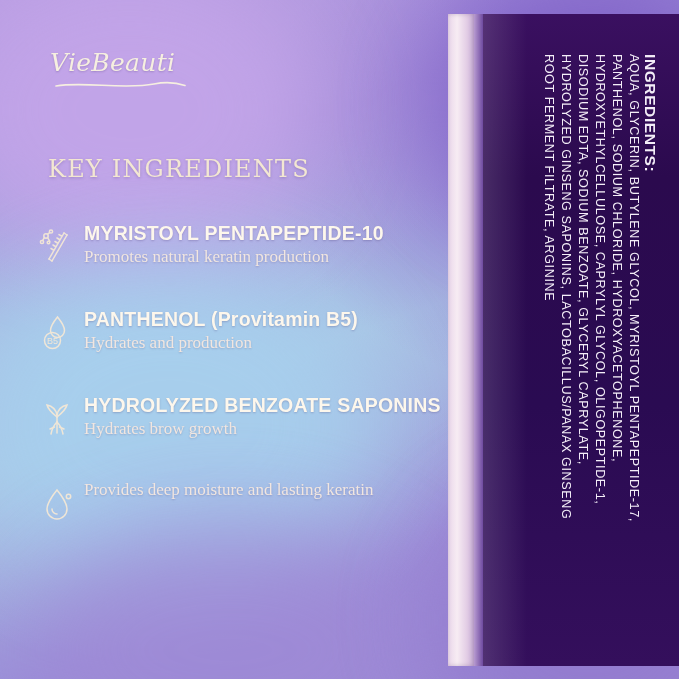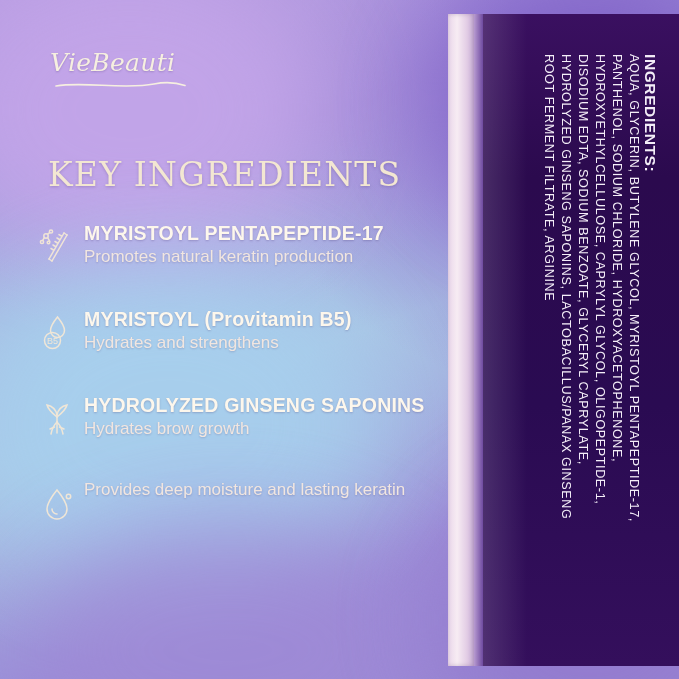--- a/index.html
+++ b/index.html
@@ -58,21 +58,21 @@
     left: 54px;
     top: 80px;
     width: 134px;
     height: 10px;
   }
   .heading {
     position: absolute;
     left: 48px;
     top: 155px;
     font-family: "DejaVu Serif", serif;
-    font-size: 33px;
+    font-size: 24px;
     letter-spacing: 1.2px;
     color: #f3e7d2;
     text-shadow: 0 1px 3px rgba(70,45,110,.28);
   }
   .ing-list {
     position: absolute;
     left: 22px;
     top: 222px;
     width: 445px;
   }
@@ -94,21 +94,21 @@
     font-family: "Liberation Sans", sans-serif;
     font-size: 19.5px;
     font-weight: bold;
     color: #fdf7ec;
     letter-spacing: .2px;
     line-height: 1.15;
     text-shadow: 0 1px 2px rgba(60,40,100,.25);
   }
   .ing .desc {
     margin-top: 3px;
-    font-family: Liberation Sans, sans-serif;
+    font-family: Liberation Serif, serif;
     font-size: 17px;
     color: #f1e6e0;
     line-height: 1.22;
     text-shadow: 0 1px 2px rgba(60,40,100,.22);
   }
 
   
   .box {
     position: absolute;
     left: 448px;
@@ -205,50 +205,50 @@
             <line x1="17.5" y1="24" x2="15" y2="22.5"></line>
             <circle cx="10" cy="10" r="2.2"></circle>
             <circle cx="15" cy="5.5" r="1.6"></circle>
             <circle cx="6" cy="16" r="1.6"></circle>
             <circle cx="12.5" cy="16.5" r="1.3"></circle>
             <line x1="11.6" y1="11.6" x2="13.8" y2="15.4"></line>
             <line x1="11.4" y1="8.4" x2="13.6" y2="6.6"></line>
             <line x1="8.4" y1="11.6" x2="6.8" y2="14.2"></line>
           </g>
         </svg>
-        <div class="name">MYRISTOYL PENTAPEPTIDE-17</div>
+        <div class="name">MYRISTOYL PENTAPEPTIDE-10</div>
         <div class="desc">Promotes natural keratin production</div>
       </div>
 
       <div class="ing">
         <svg class="ico" viewBox="0 0 42 42">
           <g fill="none" stroke="#f4e8d6" stroke-width="1.5" stroke-linecap="round">
             <path d="M21.5,5 C21.5,5 14.5,13.5 14.5,18.5 A7,7 0 0 0 28.5,18.5 C28.5,13.5 21.5,5 21.5,5 Z"></path>
             <circle cx="16.5" cy="28.5" r="8"></circle>
             <text x="16.5" y="32.2" font-family="Liberation Sans, sans-serif" font-size="9" fill="#f4e8d6" stroke="none" text-anchor="middle">B5</text>
           </g>
         </svg>
-        <div class="name">MYRISTOYL (Provitamin B5)</div>
-        <div class="desc">Hydrates and strengthens</div>
+        <div class="name">PANTHENOL (Provitamin B5)</div>
+        <div class="desc">Hydrates and production</div>
       </div>
 
       <div class="ing">
         <svg class="ico" viewBox="0 0 42 42">
           <g fill="none" stroke="#f4e8d6" stroke-width="1.5" stroke-linecap="round">
             <path d="M21,19 C16,15 12,11 11,7 C16,8 20,12 21,17"></path>
             <path d="M21,19 C26,15 30,11 31,7 C26,8 22,12 21,17"></path>
             <path d="M21,17 L21,24"></path>
             <path d="M21,24 C18,27 16,31 15,36"></path>
             <path d="M21,24 C24,27 26,31 27,36"></path>
             <path d="M21,24 L21,35"></path>
             <path d="M18.5,29 L14,31"></path>
             <path d="M23.5,29 L28,31"></path>
           </g>
         </svg>
-        <div class="name">HYDROLYZED GINSENG SAPONINS</div>
+        <div class="name">HYDROLYZED BENZOATE SAPONINS</div>
         <div class="desc">Hydrates brow growth</div>
       </div>
 
       <div class="ing">
         <svg class="ico" viewBox="0 0 42 42">
           <g fill="none" stroke="#f4e8d6" stroke-width="1.5" stroke-linecap="round">
             <path d="M21,6 C21,6 11,18 11,25 A10,10 0 0 0 31,25 C31,18 21,6 21,6 Z"></path>
             <path d="M16,25 A5,5 0 0 0 21,30"></path>
             <circle cx="32.5" cy="12.5" r="2.2"></circle>
           </g>

